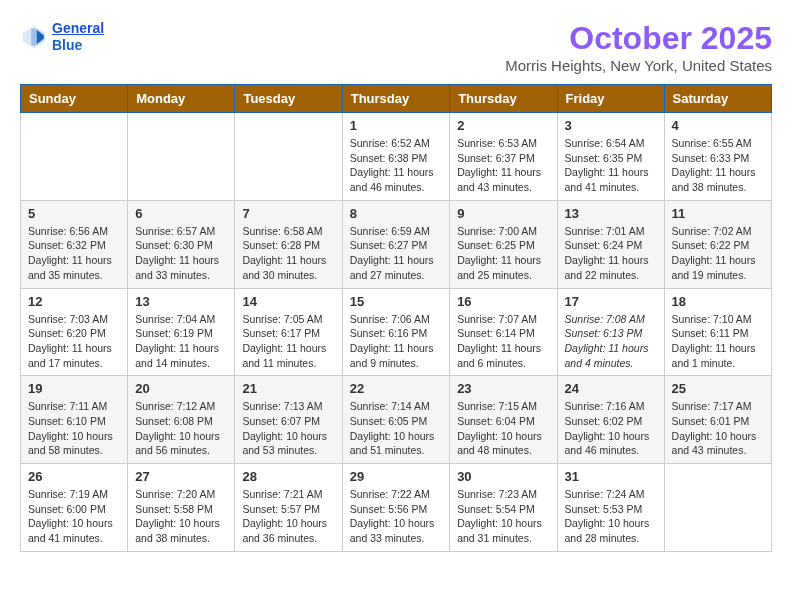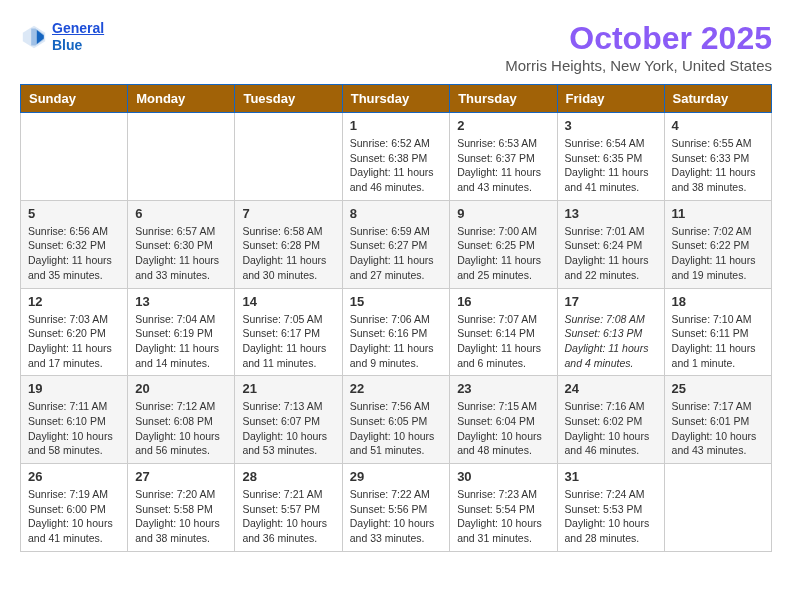--- a/index.html
+++ b/index.html
@@ -251,21 +251,21 @@
 Daylight: 10 hours and 56 minutes.</div>
         </td>
         <td>
           <div class="day-num">21</div>
           <div class="day-info" style="white-space: pre-line;">Sunrise: 7:13 AM
 Sunset: 6:07 PM
 Daylight: 10 hours and 53 minutes.</div>
         </td>
         <td>
           <div class="day-num">22</div>
-          <div class="day-info" style="white-space: pre-line;">Sunrise: 7:56 AM
+          <div class="day-info" style="white-space: pre-line;">Sunrise: 7:14 AM
 Sunset: 6:05 PM
 Daylight: 10 hours and 51 minutes.</div>
         </td>
         <td>
           <div class="day-num">23</div>
           <div class="day-info" style="white-space: pre-line;">Sunrise: 7:15 AM
 Sunset: 6:04 PM
 Daylight: 10 hours and 48 minutes.</div>
         </td>
         <td>

